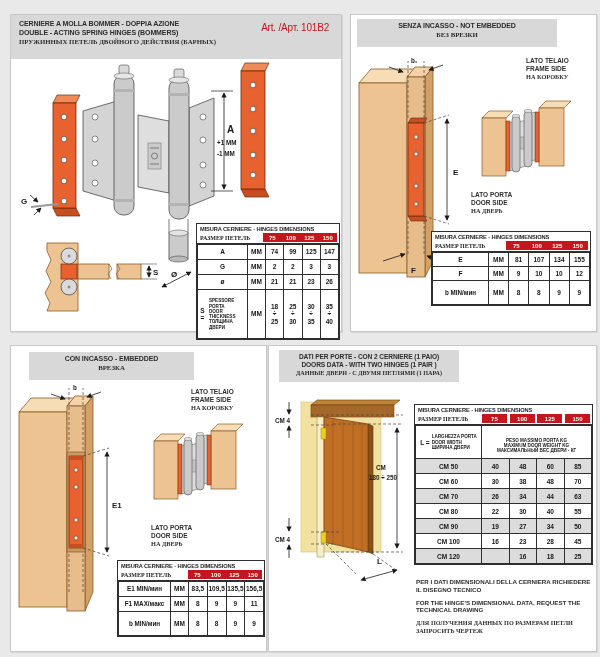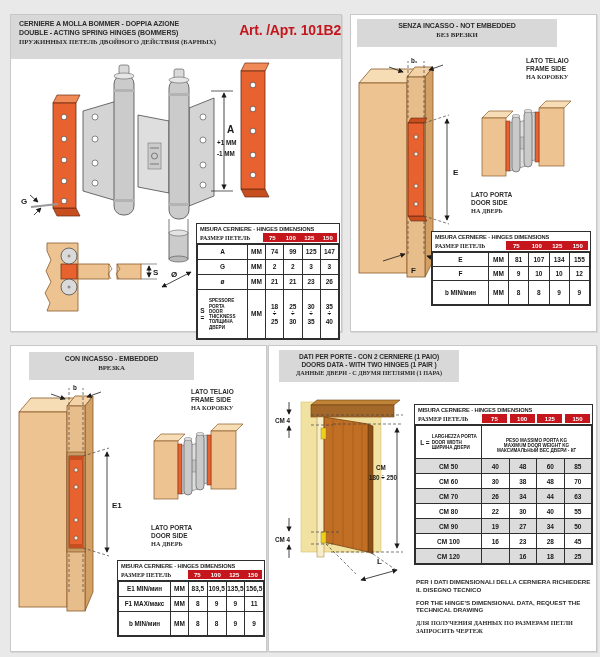--- a/index.html
+++ b/index.html
@@ -2,21 +2,21 @@
 <html><head>
 <meta charset="utf-8">
 <style>
   html,body{margin:0;padding:0;width:600px;height:657px;background:#e9e9e9;overflow:hidden;
     font-family:"Liberation Sans",sans-serif;}
   .page{position:relative;width:600px;height:657px;}
   .panel{position:absolute;background:#fff;border:1px solid #c8c8c8;box-shadow:1px 1px 0 #d6d6d6;}
   .phead{position:absolute;background:#d8d8d8;}
   .h-it,.h-en{font-weight:bold;font-size:7px;color:#2d2d2d;letter-spacing:-0.1px;line-height:1.25;}
   .h-ru{font-family:"Liberation Serif",serif;font-weight:bold;font-size:6.8px;color:#2d2d2d;line-height:1.3;}
-  .art{position:absolute;right:0;top:7px;color:#c5161d;font-weight:bold;font-size:14px;letter-spacing:-0.2px;}
+  .art{position:absolute;right:12px;top:7px;color:#c5161d;font-weight:normal;font-size:10px;letter-spacing:-0.2px;}
   .sidelbl{position:absolute;line-height:1.2;}
   .sidelbl .lat{font-weight:bold;font-size:6.5px;color:#2d2d2d;white-space:pre-line;}
   .sidelbl .rus{font-family:"Liberation Serif",serif;font-weight:bold;font-size:6.3px;color:#2d2d2d;}
   
   .t-wrap{position:absolute;background:#fff;border:1px solid #2e2e2e;}
   .t-title{border-bottom:1px solid #2e2e2e;padding:2px 2px 1px 3px;}
   .t-title .l1{font-weight:bold;font-size:5.7px;color:#222;letter-spacing:-0.1px;}
   .t-sub{display:flex;justify-content:space-between;align-items:flex-end;margin-top:1px;}
   .t-sub .ru{font-family:"Liberation Serif",serif;font-weight:bold;font-size:6px;color:#222;padding-bottom:1px;}
   .chips{display:flex;}

